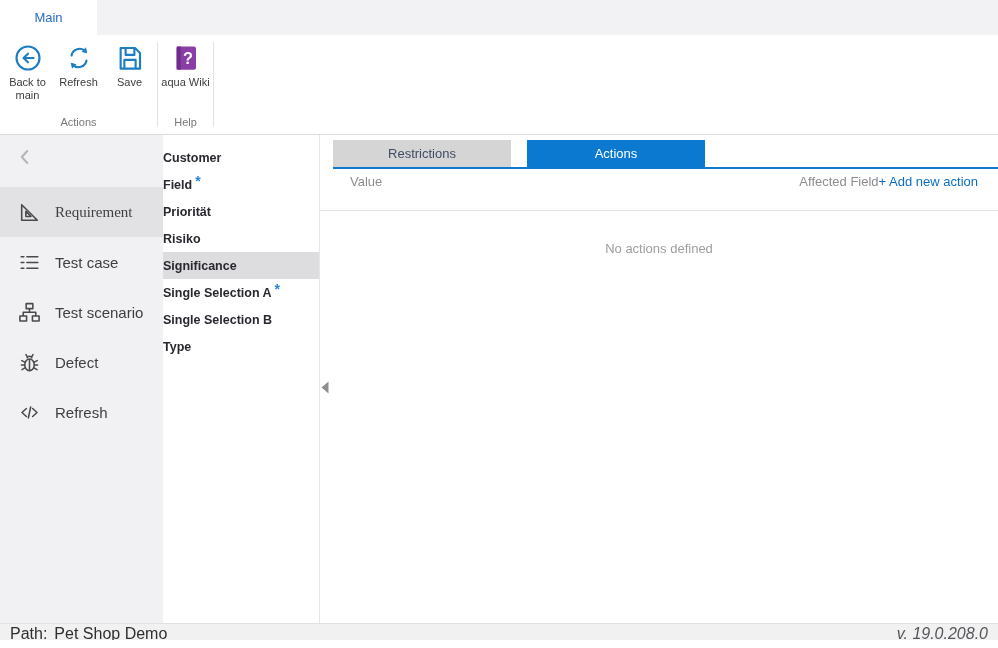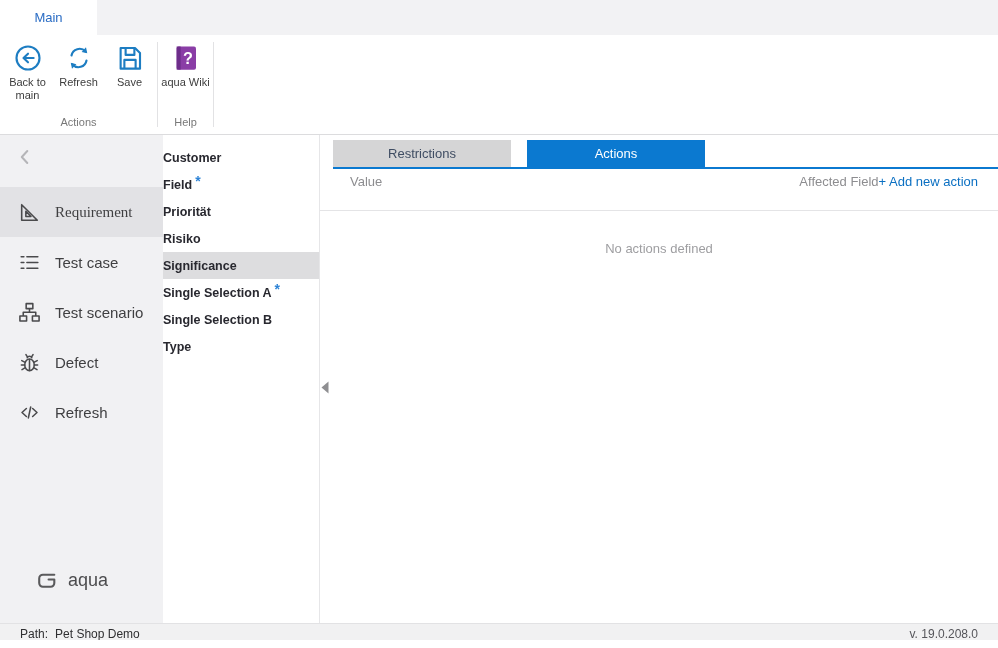--- a/index.html
+++ b/index.html
@@ -71,24 +71,24 @@
   .col-value { width:150px; }
   .col-affected { flex:1;text-align:right; }
   .add-link { color:#0a6fc2; font-size:13px; text-decoration:none; cursor:pointer; white-space:nowrap; }
   .empty { margin-top:30px; text-align:center; color:#9e9ea1; font-size:13px; }
   
   .splitter-handle { position:absolute; left:321px; top:246px; width:8px; height:13px; cursor:pointer; }
   .splitter-handle svg { display:block; }
   
   .statusbar {
     height:21px; flex:none; background:#f1f1f2; border-top:1px solid #e2e2e4;
-    display:flex; align-items:center; padding:0 20px; font-size:12px; color:#2f2f31;
+    display:flex; align-items:center; padding:0 10px; font-size:16px; color:#2f2f31;
   }
   .sb-path-value { margin-left:7px; }
-  .sb-version { margin-left:auto; color:#55555a; }
+  .sb-version { margin-left:auto; color:#55555a;font-style:italic; }
   .blackbar { height:4px; flex:none; background:#050505; }
 </style>
 </head>
 <body>
 
 <div class="app">
 
   <div class="tabstrip">
     <div class="ribbon-tab">Main</div>
   </div>
@@ -210,28 +210,20 @@
           <span class="side-icon">
             <svg viewBox="0 0 24 24" fill="none" stroke="#4a4a4c" stroke-width="1.5" stroke-linecap="round" stroke-linejoin="round">
               <path d="M9 8.2 L4.8 12 L9 15.8"></path>
               <path d="M15 8.2 L19.2 12 L15 15.8"></path>
               <path d="M13.1 6.8 L10.9 17.2"></path>
             </svg>
           </span>
           <span>Refresh</span>
         </div>
       </div>
-      <div class="logo-row">
-        <span class="logo-glyph">
-          <svg viewBox="0 0 24 24" fill="none" stroke="#5a5a5c" stroke-width="2" stroke-linecap="round" stroke-linejoin="round">
-            <path d="M19.5 6.5 H8.5 a3.5 3.5 0 0 0 -3.5 3.5 v4.5 a3.5 3.5 0 0 0 3.5 3.5 h7.5 a3.5 3.5 0 0 0 3.5 -3.5 V11 h-5.5"></path>
-          </svg>
-        </span>
-        <span class="logo-text">aqua</span>
-      </div>
     </nav>
 
     <div class="fieldlist">
       <div class="field-item">
         <span>Customer</span>
           <span class="req-marker"></span>
       </div>
       <div class="field-item">
         <span>Field</span>
           <span class="req-marker">*</span>

